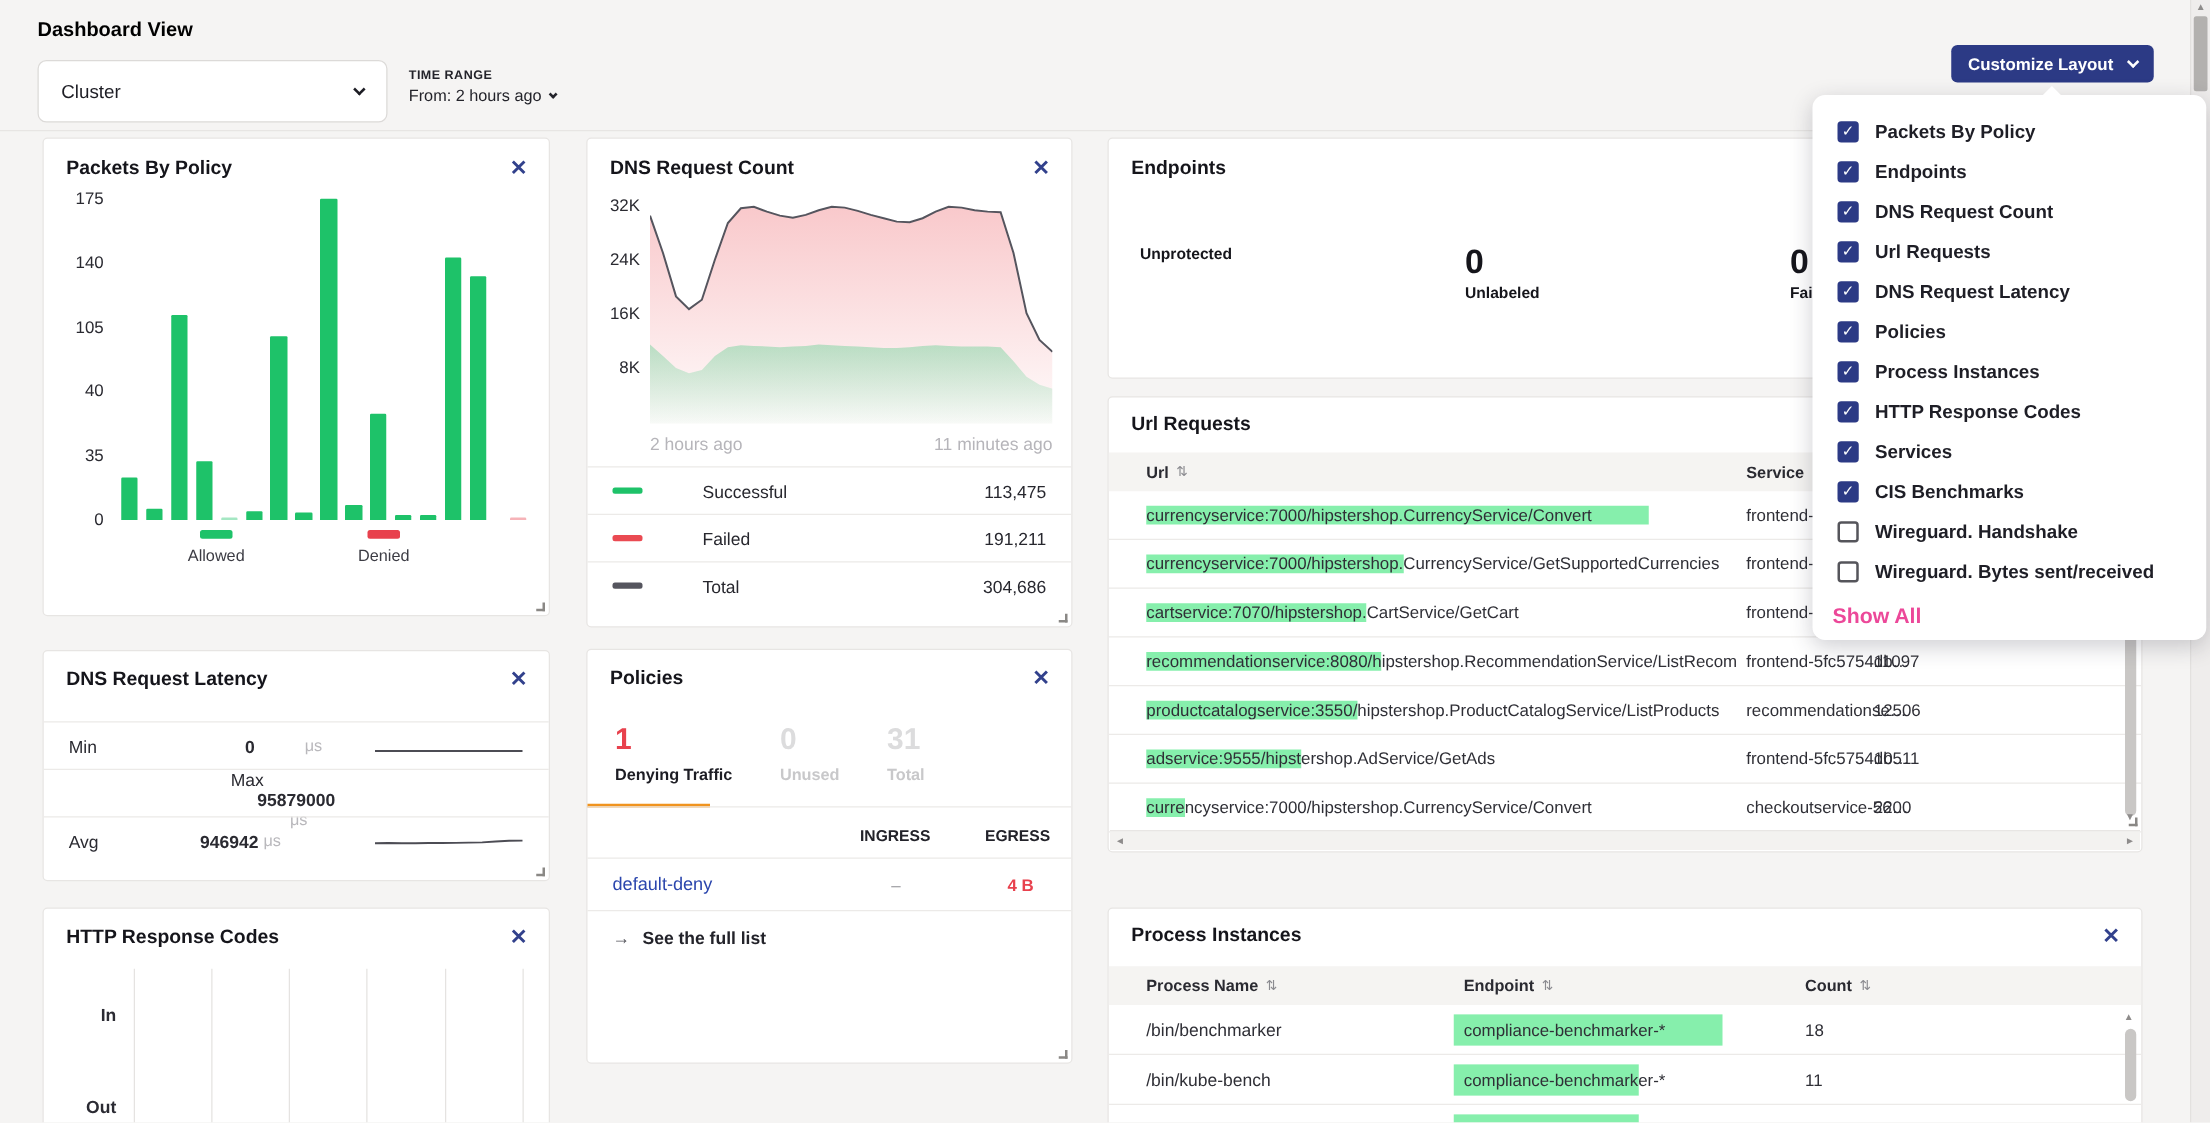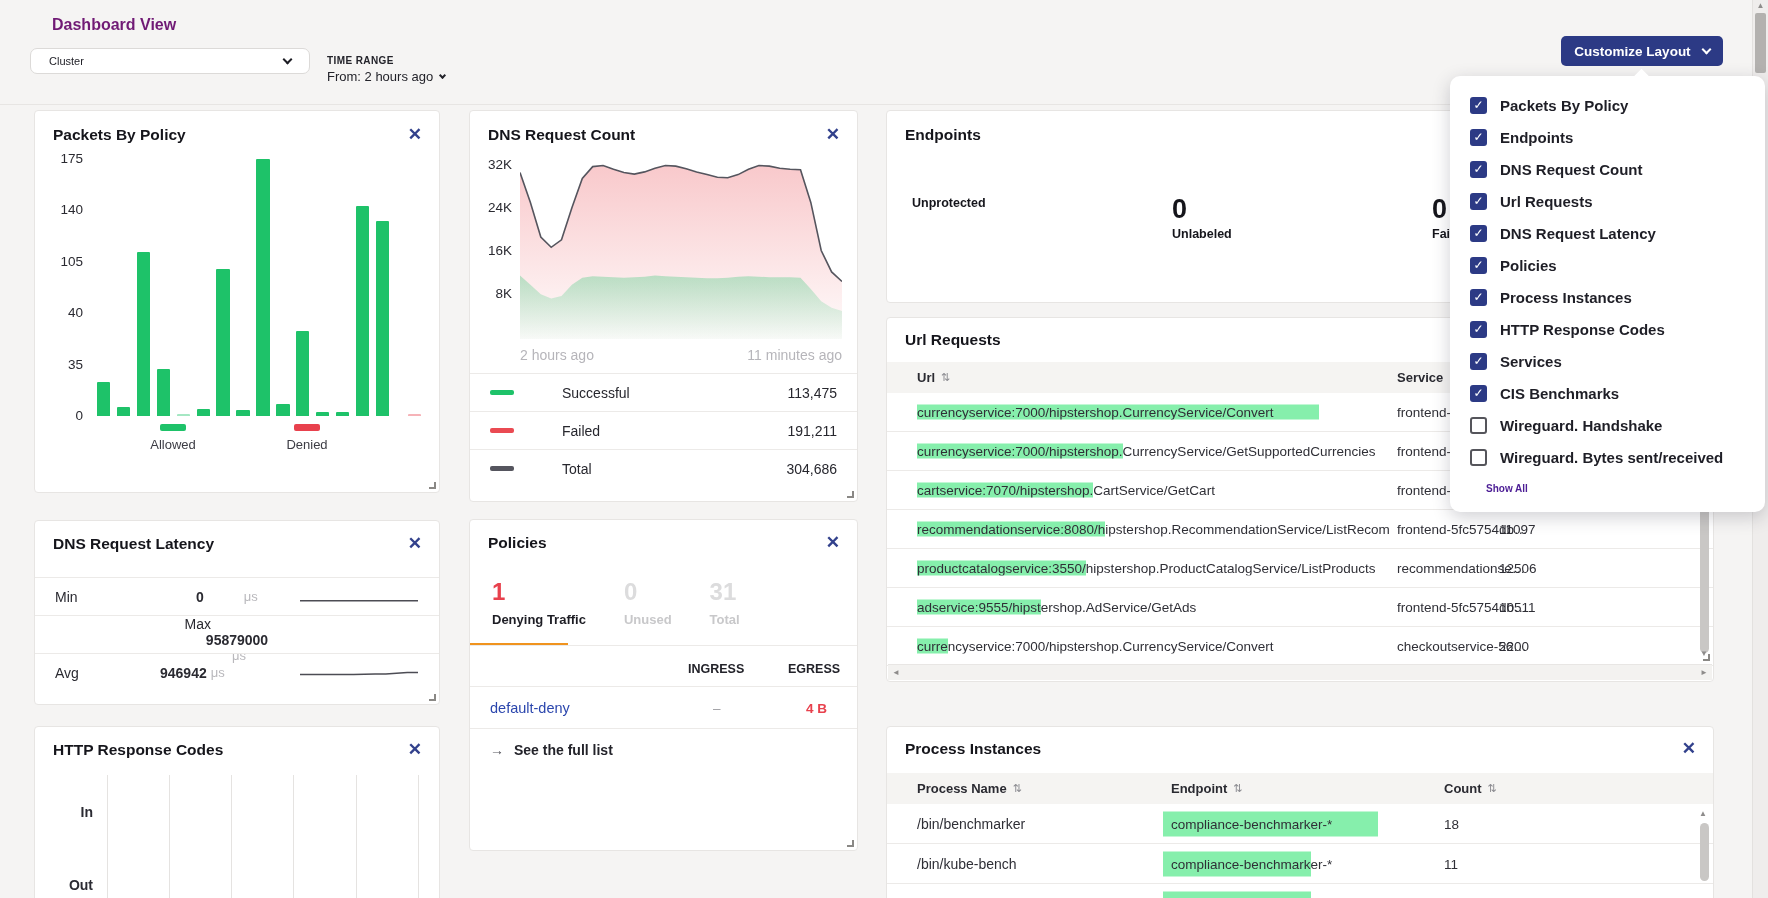--- a/index.html
+++ b/index.html
@@ -1,23 +1,23 @@
 <!DOCTYPE html>
 <html><head>
 <meta charset="utf-8">
 <style>
   * { margin:0; padding:0; box-sizing:border-box; }
   body { font-family:"Liberation Sans", sans-serif; background:#f5f4f3; overflow:hidden; }
   .page { position:relative; width:1768px; height:898px; background:#f5f4f3; overflow:hidden; }
 
   
-  .page-title { position:absolute; left:30px; top:16px; font-size:16px; font-weight:bold; color:#701a75;margin-left:22px; }
-  .view-select { position:absolute; left:30px; top:48px; width:280px; height:26px; background:#fff;
+  .page-title { position:absolute; left:30px; top:16px; font-size:16px; font-weight:bold; color:#000000; }
+  .view-select { position:absolute; left:30px; top:48px; width:280px; height:50px; background:#fff;
     border:1px solid #dcdad8; border-radius:7px; display:flex; align-items:center; justify-content:space-between;
-    padding:0 18px; font-size:11px; color:#1d1d24; cursor:pointer; }
+    padding:0 18px; font-size:15px; color:#1d1d24; cursor:pointer; }
   .chev { width:7px; height:7px; border-right:2px solid currentColor; border-bottom:2px solid currentColor;
     transform:rotate(45deg); display:inline-block; margin-top:-4px; }
   .time-range { position:absolute; left:327px; top:55px; }
   .tr-label { font-size:10px; font-weight:bold; letter-spacing:.4px; color:#23232a; }
   .tr-value { font-size:13px; color:#23232a; margin-top:3px; cursor:pointer; display:flex; align-items:center; gap:7px; }
   .tr-value .chev { width:5px; height:5px; margin-top:-2px; }
   .header-line { position:absolute; left:0; top:104px; width:1768px; height:1px; background:#e7e5e3; }
 
   .customize-btn { position:absolute; left:1561px; top:36px; width:162px; height:30px; background:#2c3a85; color:#fff;
     border:none; border-radius:5px; font-family:inherit; font-size:13.5px; font-weight:600; display:flex; align-items:center;
@@ -104,21 +104,21 @@
   
   .dd-panel { position:absolute; left:1450px; top:76px; width:315px; height:436px; background:#fff; border-radius:10px;
     box-shadow:0 5px 18px rgba(40,40,60,.22); z-index:50; padding-top:13px; }
   .dd-notch { position:absolute; left:186px; top:-5px; width:11px; height:11px; background:#fff; transform:rotate(45deg); }
   .menu-item { height:32px; display:flex; align-items:center; gap:13px; padding:0 20px; cursor:pointer; }
   .cb { width:17px; height:17px; border-radius:3px; display:flex; align-items:center; justify-content:center;
     font-size:12px; flex:0 0 17px; }
   .cb.on { background:#2c3a85; color:#fff; }
   .cb.off { border:2px solid #55555b; background:#fff; }
   .menu-label { font-size:15px; font-weight:600; color:#1e1e26; }
-  .show-all { padding:10px 36px; font-size:10px; font-weight:bold; color:#4c1d95; cursor:pointer; }
+  .show-all { padding:10px 16px; font-size:17px; font-weight:bold; color:#ec4899; cursor:pointer; }
 </style>
 </head>
 <body>
 
 <div class="page">
 
   <div class="page-title">Dashboard View</div>
   <div class="view-select">
     <span>Cluster</span>
     <span class="chev"></span>

